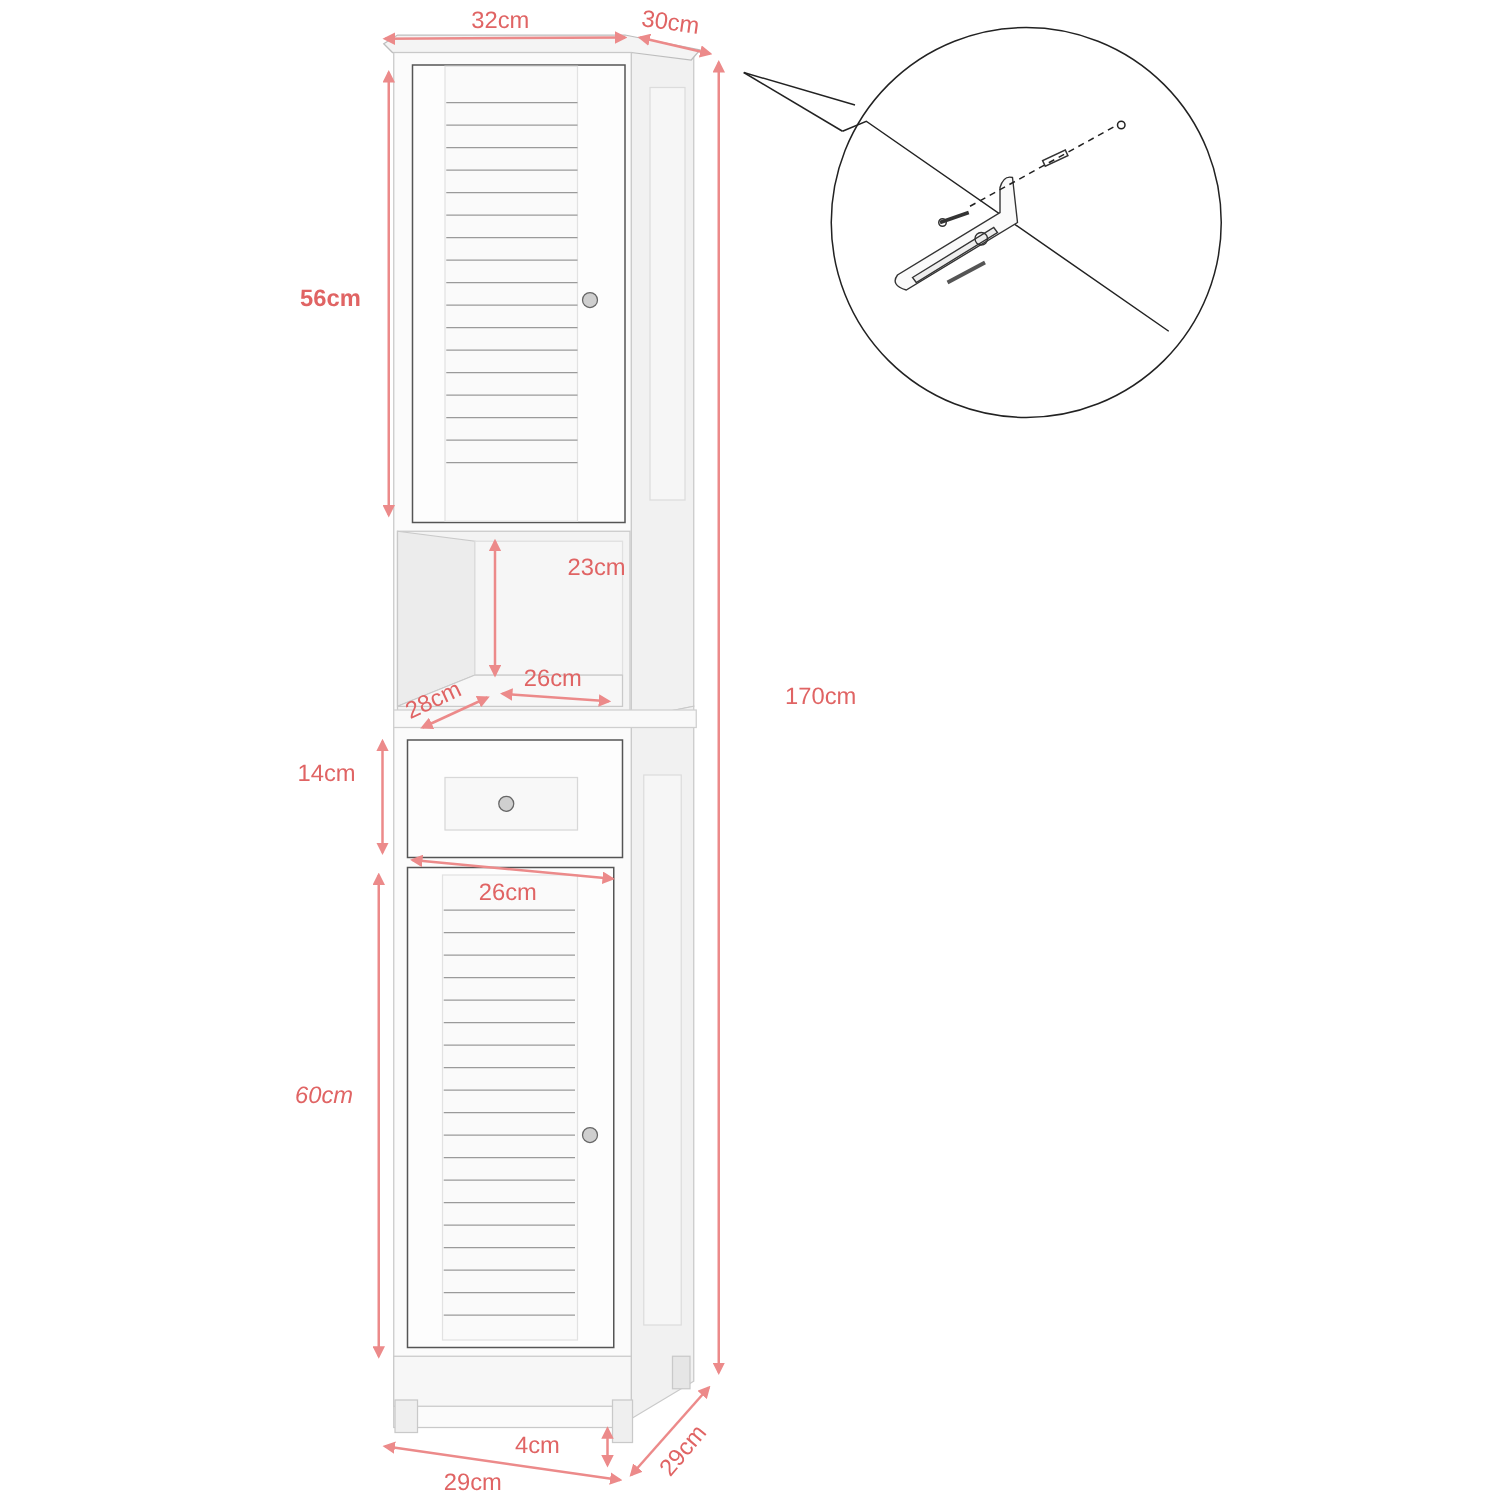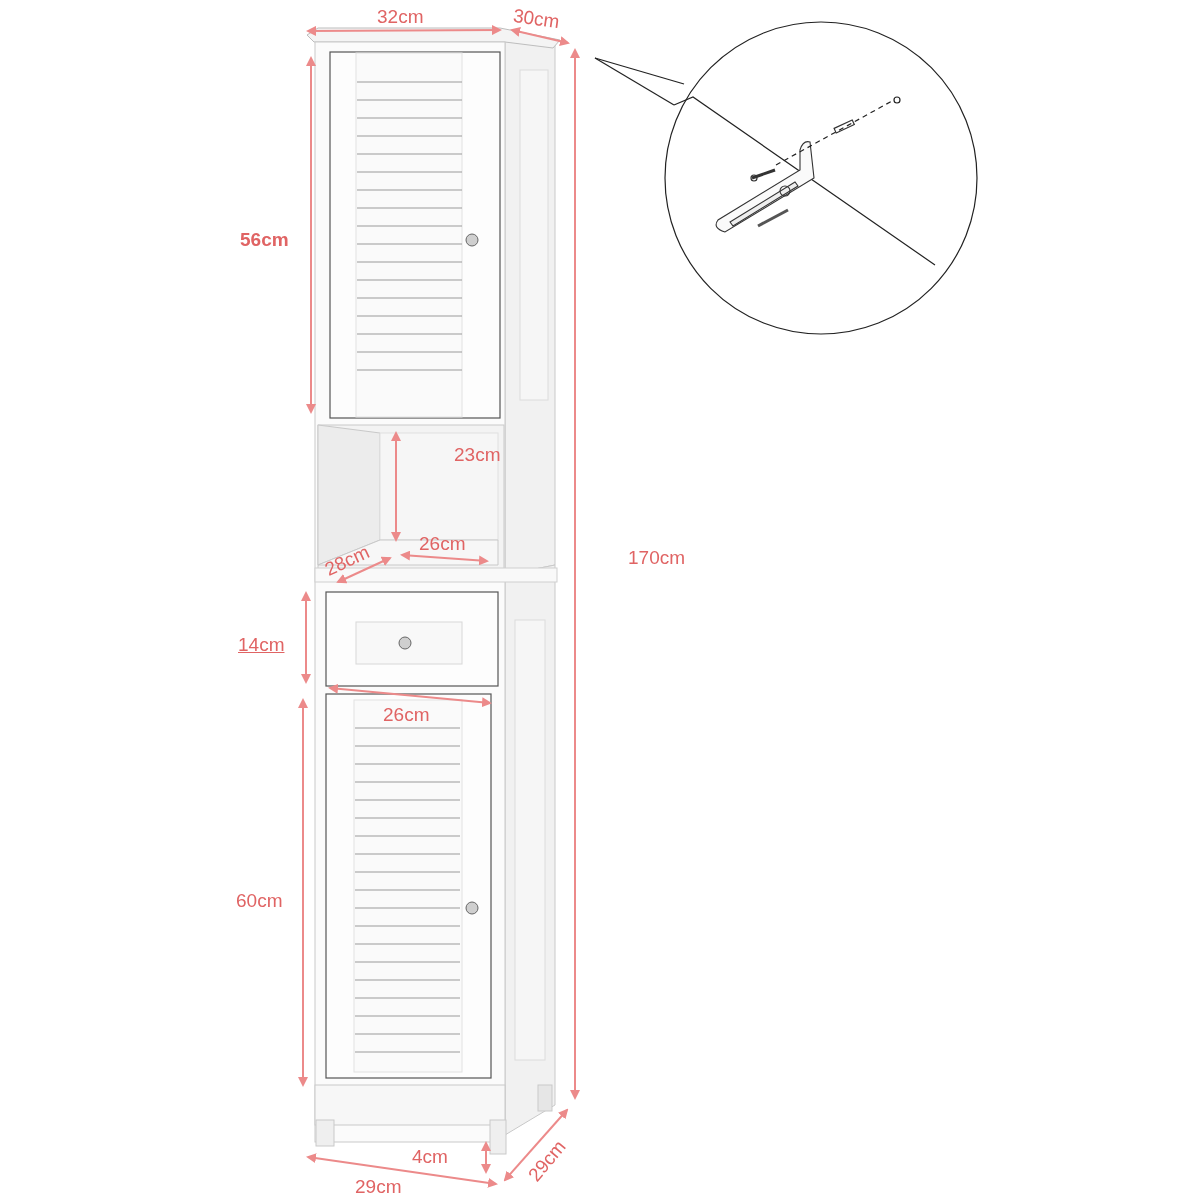--- a/index.html
+++ b/index.html
@@ -141,19 +141,19 @@
 </svg>
 
 
 <span class="lbl" style="left:377px;top:6px;">32cm</span>
 <span class="lbl" style="left:513px;top:8px;transform:rotate(8deg);">30cm</span>
 <span class="lbl" style="left:240px;top:229px;font-weight:bold;">56cm</span>
 <span class="lbl" style="left:409px;top:444px;margin-left:45px;">23cm</span>
 <span class="lbl" style="left:419px;top:533px;">26cm</span>
 <span class="lbl" style="left:324px;top:550px;transform:rotate(-25deg);">28cm</span>
 <span class="lbl" style="left:597px;top:547px;margin-left:31px;">170cm</span>
-<span class="lbl" style="left:238px;top:634px;text-decoration:underline;">14cm</span>
+<span class="lbl" style="left:238px;top:609px;">14cm</span>
 <span class="lbl" style="left:383px;top:704px;">26cm</span>
-<span class="lbl" style="left:236px;top:890px;">60cm</span>
+<span class="lbl" style="left:236px;top:866px;font-style:italic;">60cm</span>
 <span class="lbl" style="left:412px;top:1146px;">4cm</span>
 <span class="lbl" style="left:355px;top:1176px;">29cm</span>
 <span class="lbl" style="left:524px;top:1150px;transform:rotate(-50deg);">29cm</span>
 </div>
 
 </body></html>

